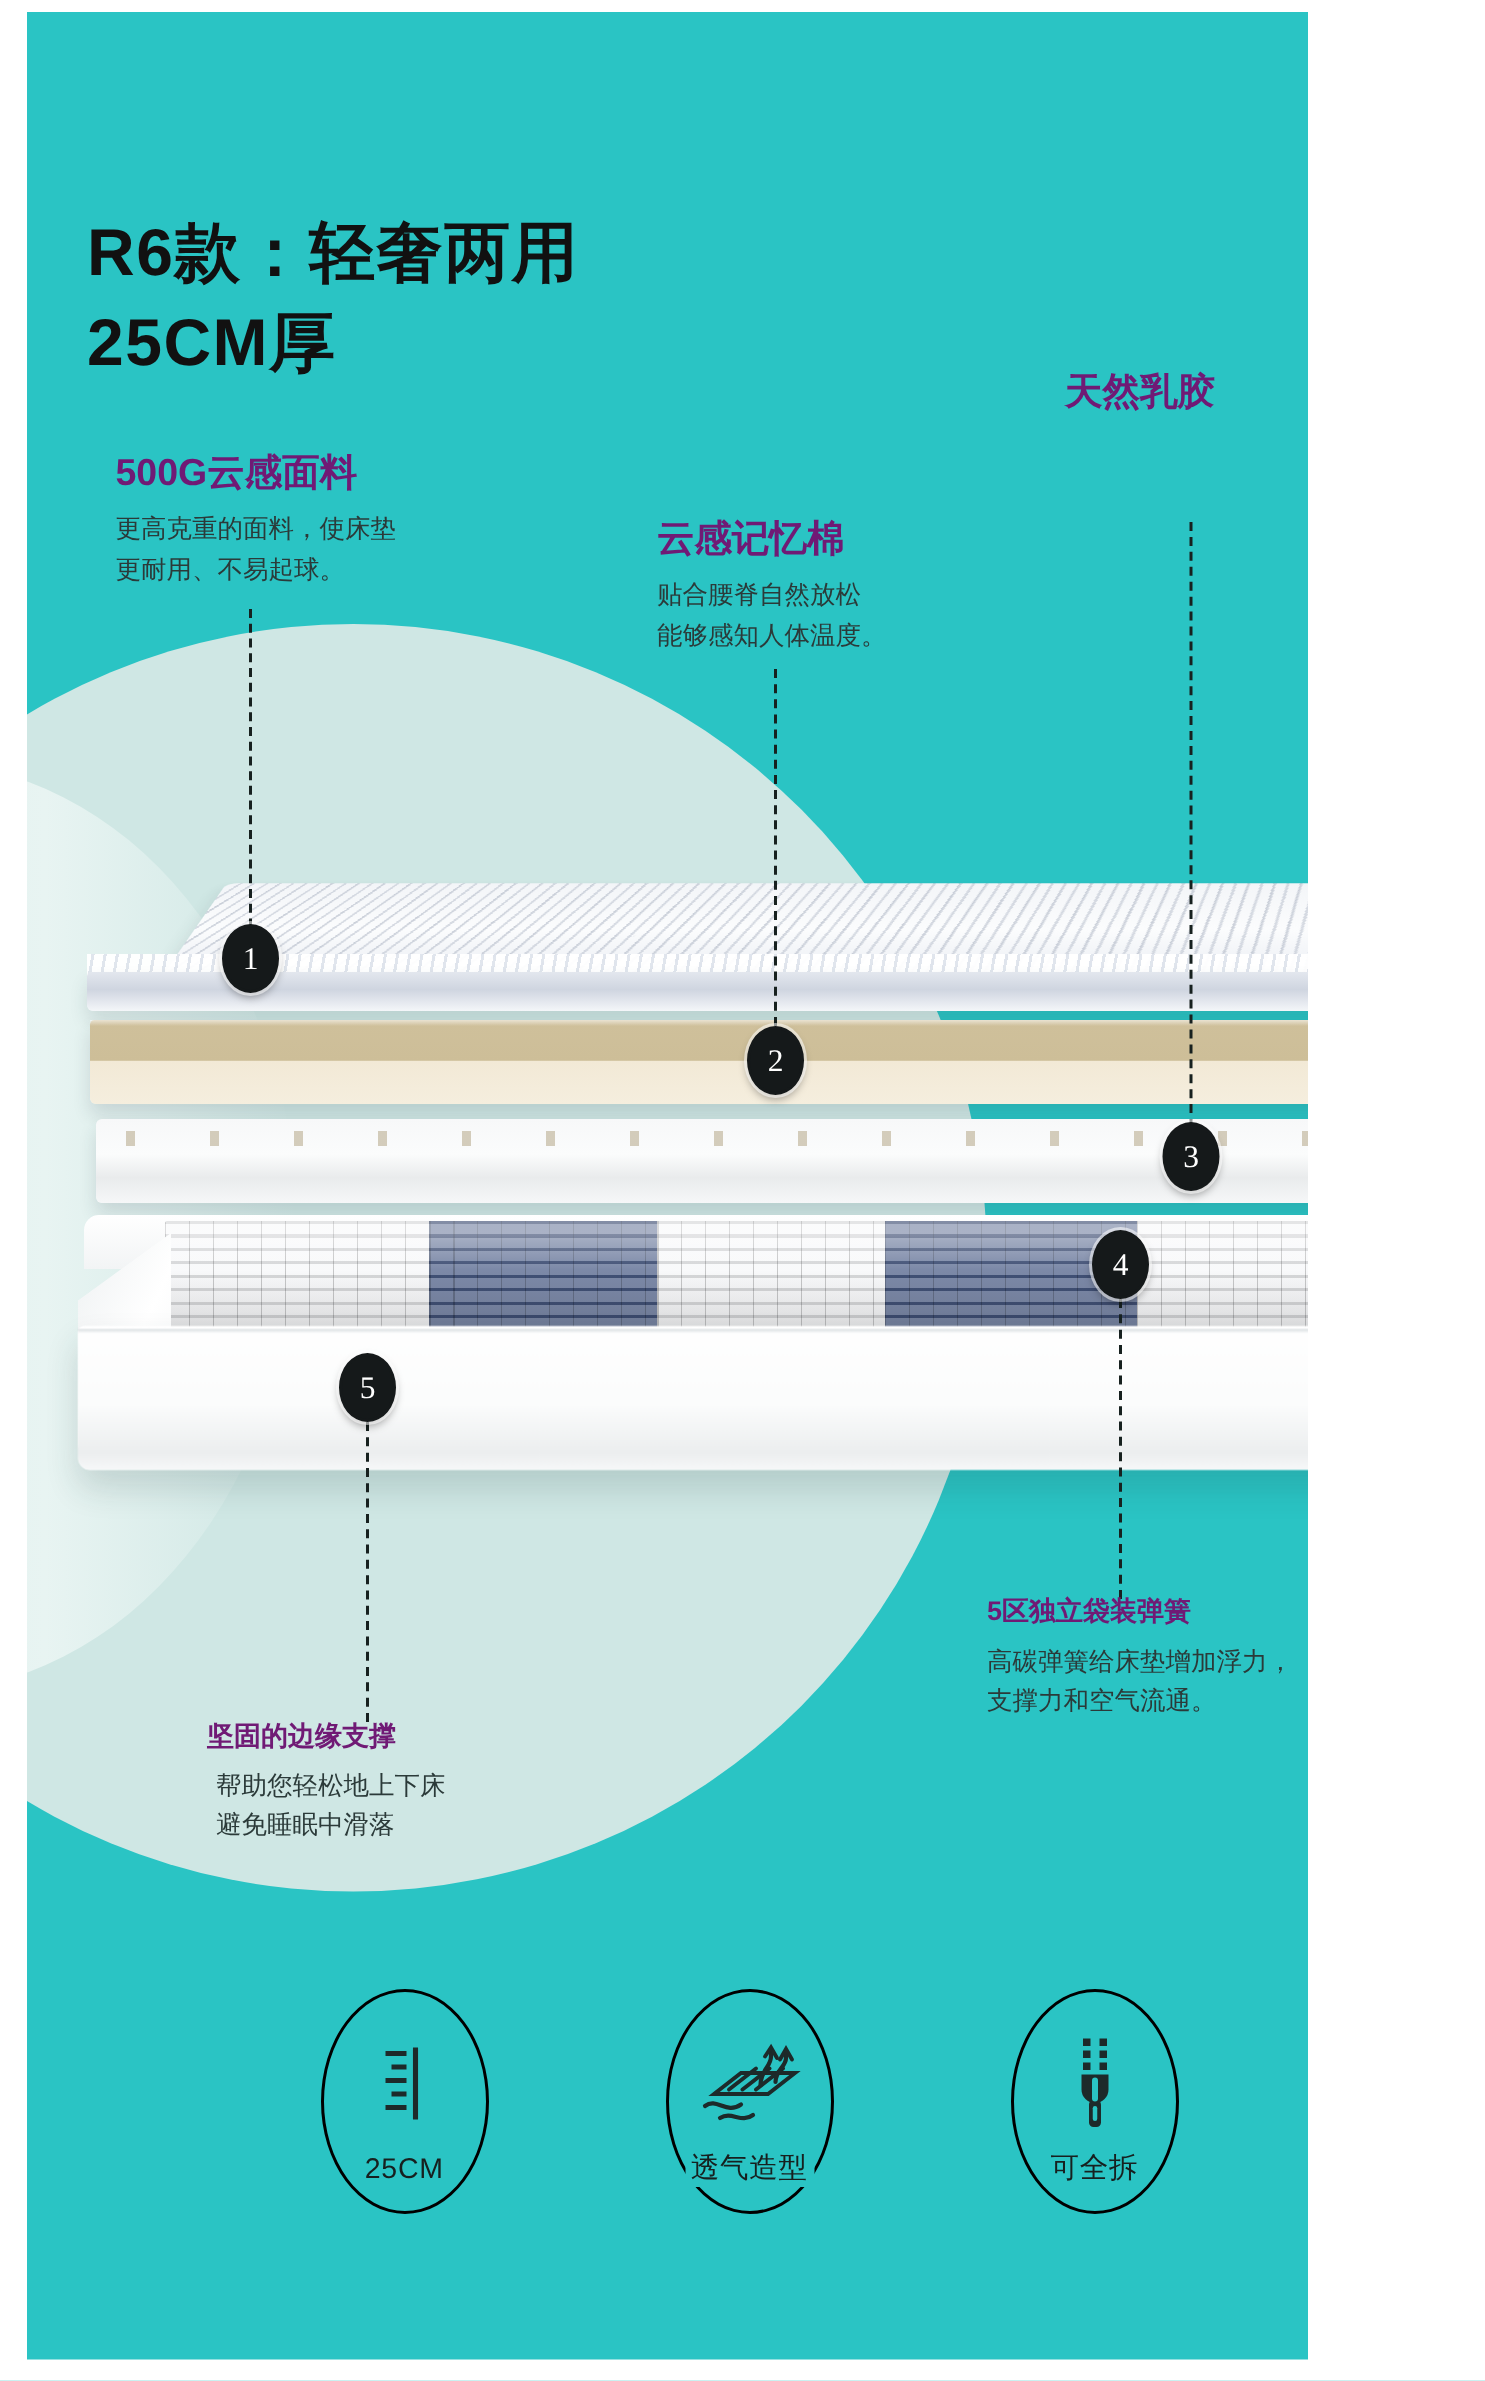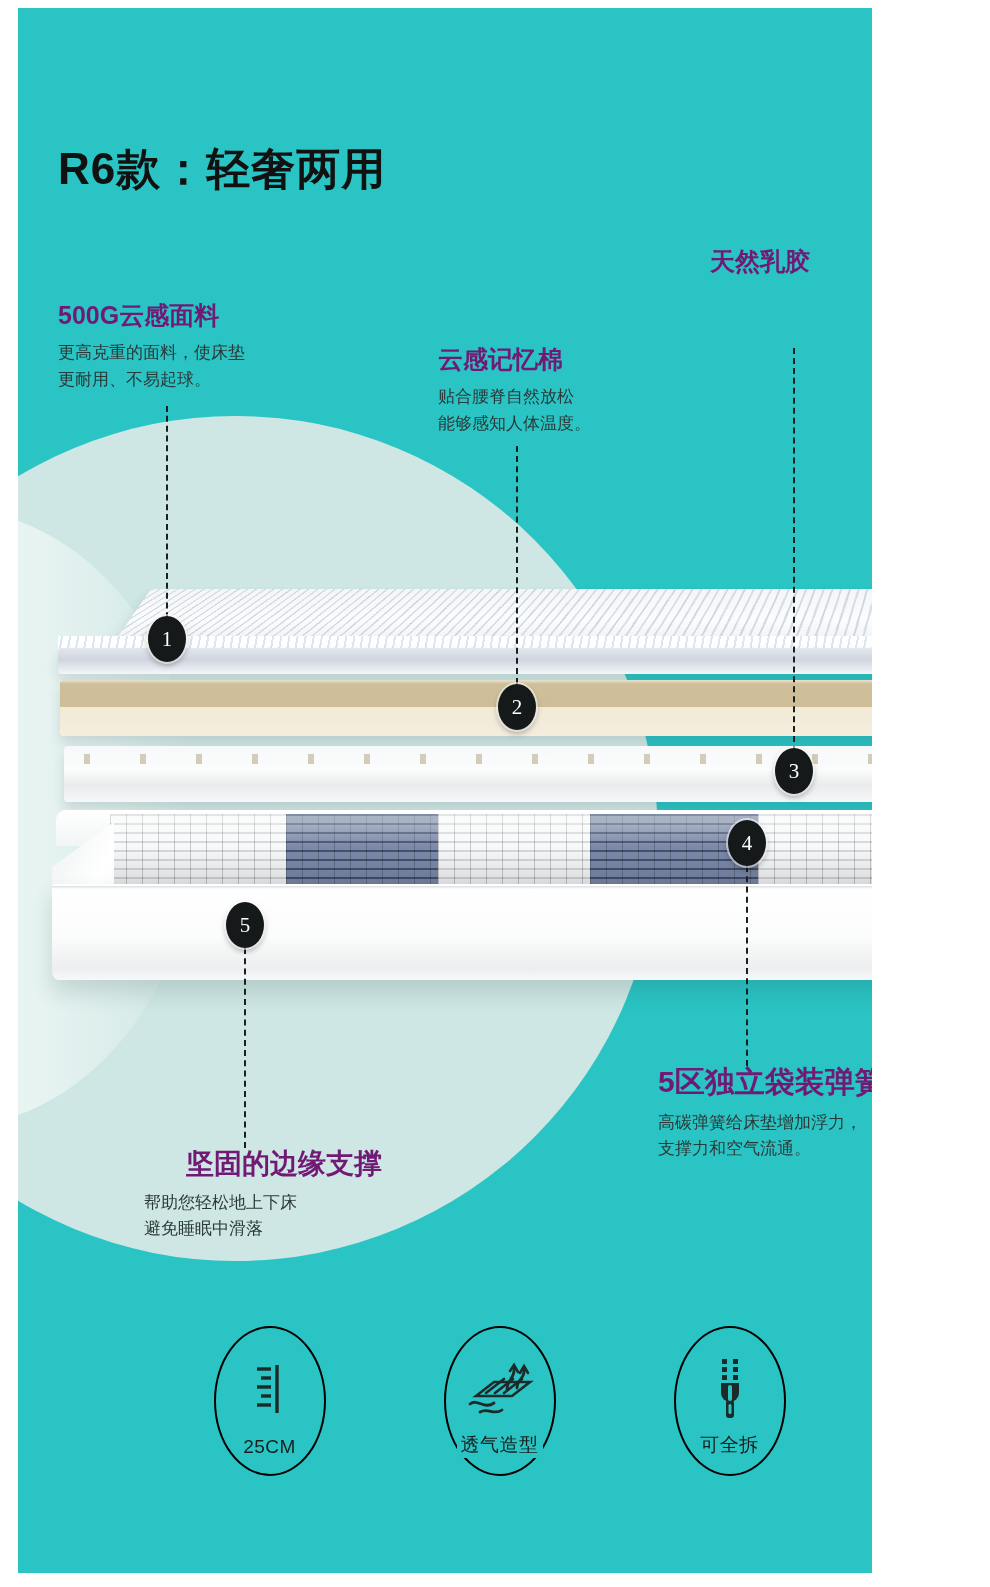--- a/index.html
+++ b/index.html
@@ -53,28 +53,28 @@
     white-space:nowrap;
   }
   .ann .dsc{
     margin-top:9px;
     font-size:17px; color:#2b3a39;
     line-height:1.55;
     white-space:pre-line;
   }
 
   
-  #ann1{ left:40px;  top:292px; }
+  #ann1{ left:59px;  top:292px; }
   #ann2{ left:420px; top:336px; }
   #ann3{ left:692px; top:238px; }
   #ann4{ left:640px; top:1055px; }
   #ann5{ left:120px; top:1138px; }
   #ann5 .dsc{ padding-left:6px; }
-  #ann4 .ttl{ font-size:30px; }
-  #ann5 .ttl{ font-size:28px;margin-left:48px; }
+  #ann4 .ttl{ font-size:18px; }
+  #ann5 .ttl{ font-size:18px; }
 
   
   .leader{
     position:absolute;
     border-left:2px dashed #17211f;
     width:0;
   }
 
   
   #mattress{ position:absolute; left:0; top:480px; width:963px; height:500px; }
@@ -236,20 +236,21 @@
 </head>
 <body>
 
 <div id="canvas">
 
   <div class="halo"></div>
   <div class="halo2"></div>
 
   <div class="headline">
     <span>R6款：轻奢两用</span>
+    <span class="l2">25CM厚</span>
   </div>
 
   <div id="mattress">
 
     <div class="l1-top"></div>
     <div class="l1-fringe"></div>
     <div class="l1-front"></div>
 
     <div class="l2-body"></div>
 

